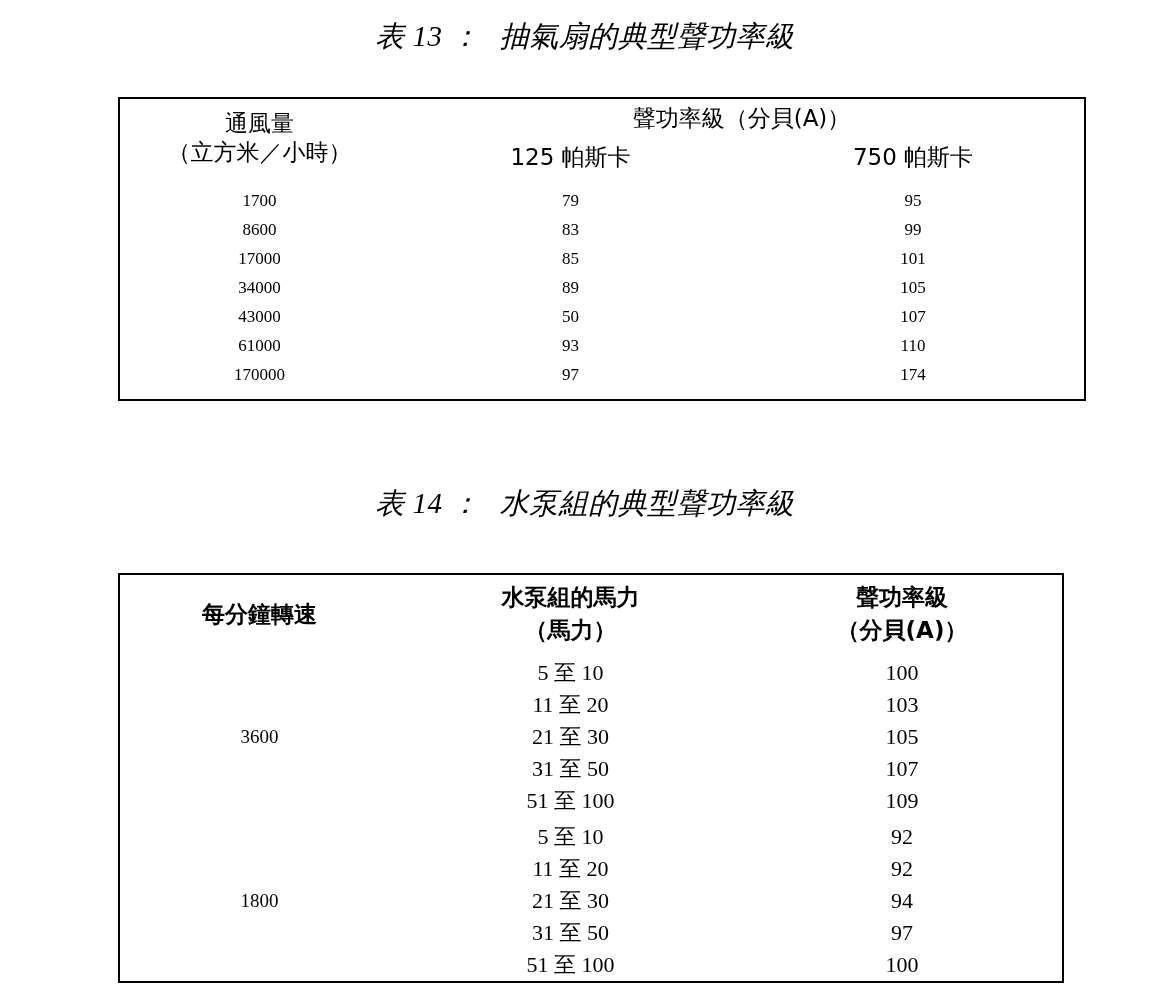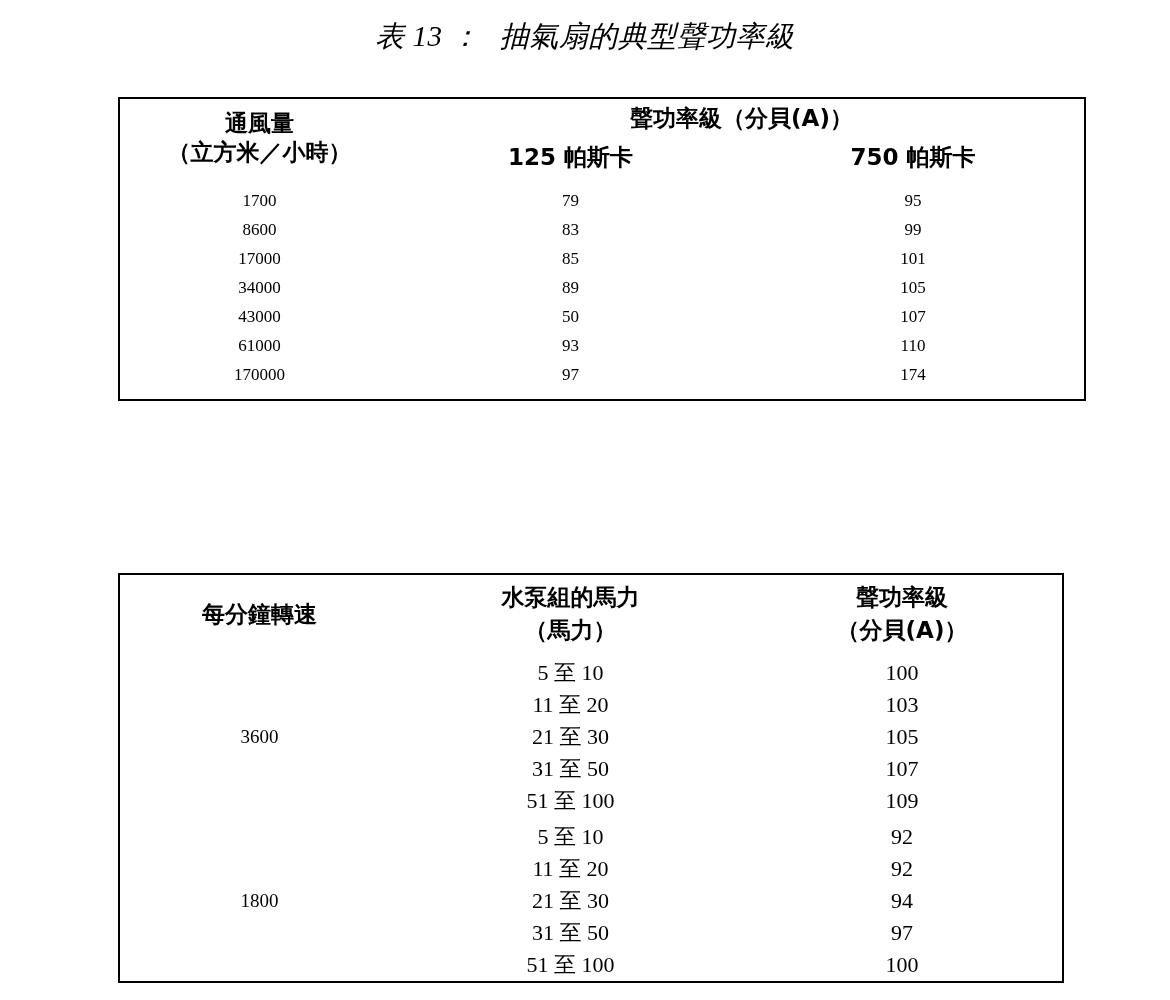--- a/index.html
+++ b/index.html
@@ -66,21 +66,21 @@
   .bb { border-bottom: 2px solid #000; }
   .br { border-right: 2px solid #000; }
 
   
   #table13 {
     left: 118px;
     top: 97px;
     width: 944px;
   }
   #table13 .hdr {
-    font-weight: bold;
+    font-weight: normal;
     font-size: 23px;
     line-height: 29px;
     font-family: "DejaVu Sans", "Liberation Sans", sans-serif;
   }
   #table13 .hdr-top { height: 38px; }
   #table13 .hdr-sub { height: 40px; }
   #table13 .data-cell {
     height: 29px;
     font-size: 17px;
     font-family: "Liberation Serif", "DejaVu Serif", serif;
@@ -193,20 +193,23 @@
       </tr>
 
       <tr>
         <td class="spacer-bot br"></td>
         <td class="spacer-bot br"></td>
         <td class="spacer-bot"></td>
       </tr>
     </tbody>
   </table>
 
+  <div class="caption" id="caption-14">
+    <span class="cap-num">表 14 ：</span><span class="cap-gap"></span><span>水泵組的典型聲功率級</span>
+  </div>
 
   <table class="doc-table" id="table14">
     <colgroup>
       <col class="c14a">
         <col class="c14b">
         <col class="c14c">
     </colgroup>
     <tbody>
       <tr>
         <td class="hdr br bb">每分鐘轉速</td>

